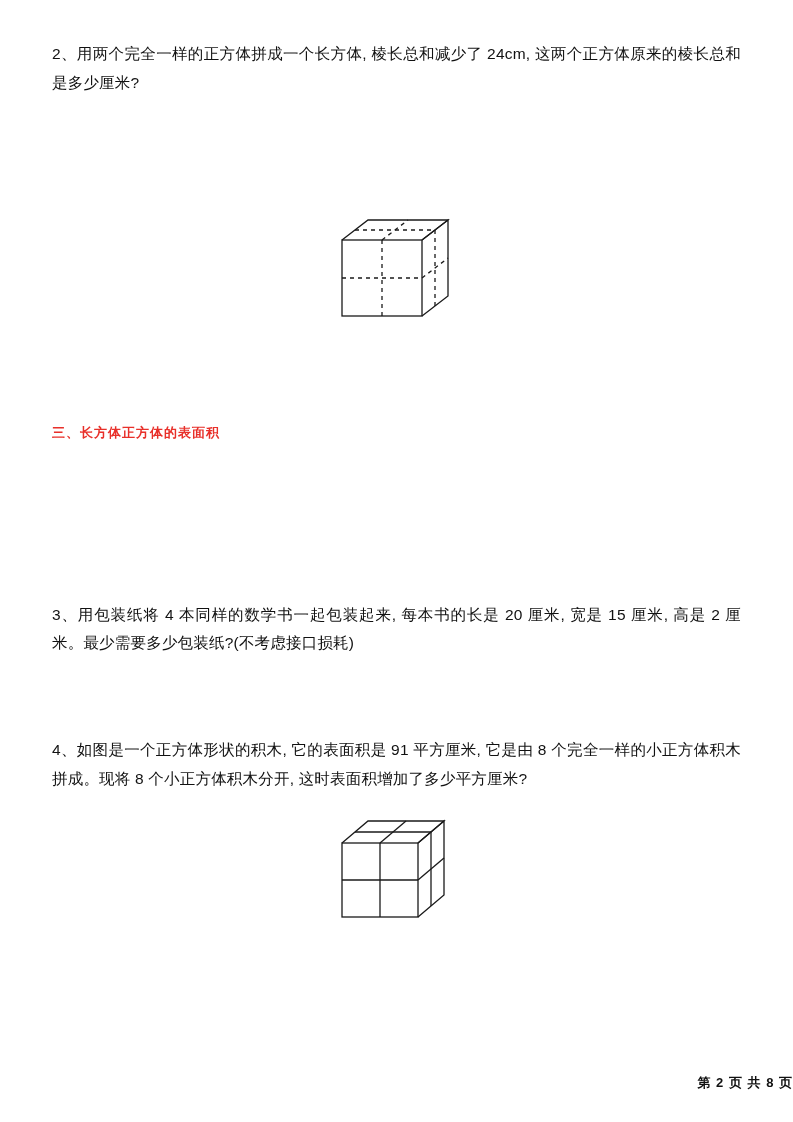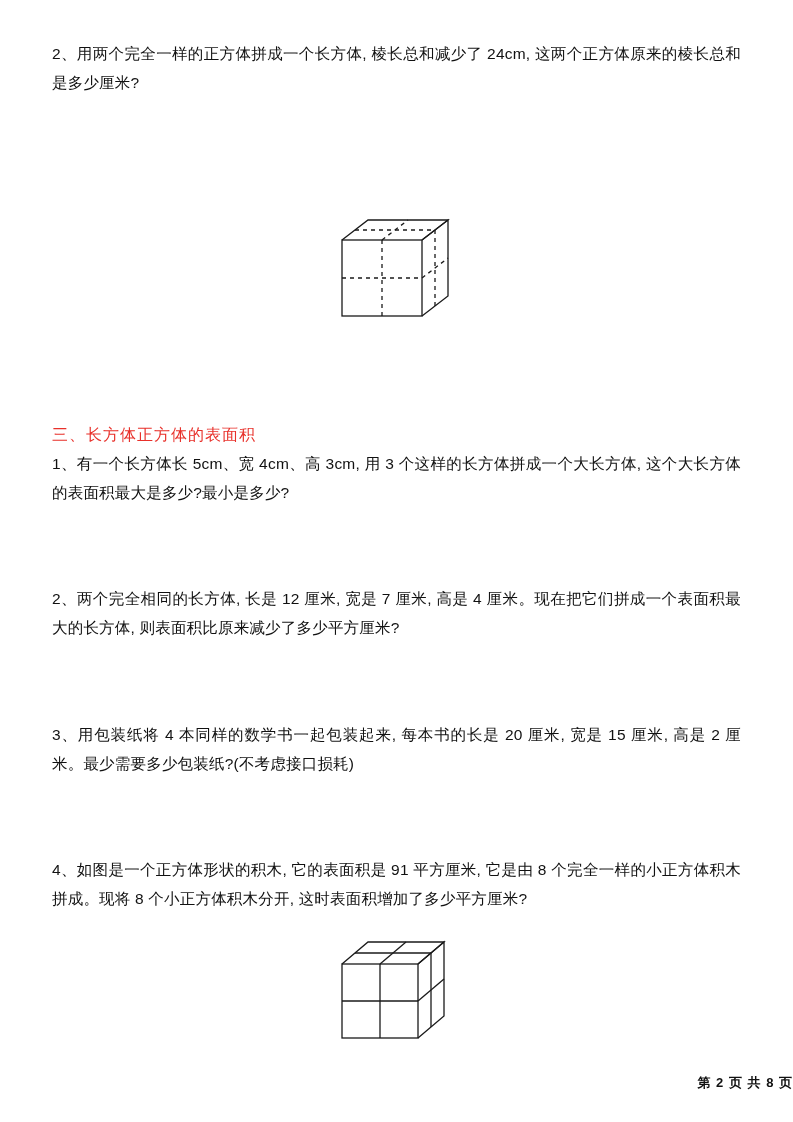--- a/index.html
+++ b/index.html
@@ -23,22 +23,22 @@
     padding: 40px 52px 0 52px;
   }
   .q {
     font-size: 15.5px;
     line-height: 1.85;
     letter-spacing: 0.2px;
     text-align: justify;
     color: #111;
   }
   .section-title {
-    font-size: 16px;
-    font-weight: normal;
+    font-size: 13px;
+    font-weight: bold;
     color: #e8302a;
     letter-spacing: 1px;
     line-height: 1.8;
   }
   .gap-sm { height: 22px; }
   .gap-lg { height: 78px; }
   .gap-xl { height: 96px; }
   .figure {
     display: flex;
     justify-content: center;
@@ -88,25 +88,23 @@
         <path d="M90 63 L116 43" stroke-dasharray="4 4"></path>
         <path d="M103 15 L103 91" stroke-dasharray="4 4"></path>
       </g>
     </svg>
   </div>
 
   <div class="gap-xl"></div>
 
   <div class="section-title">三、长方体正方体的表面积</div>
 
-  <div class="q">1、有一个长方体长 5cm、宽 4cm、高 3cm, 用 3 个这样的长方体拼成一个大长方体, 这个大长方体的表面积最大是多少?最小是多少?</div>
 
   <div class="gap-lg"></div>
 
-  <div class="q">2、两个完全相同的长方体, 长是 12 厘米, 宽是 7 厘米, 高是 4 厘米。现在把它们拼成一个表面积最大的长方体, 则表面积比原来减少了多少平方厘米?</div>
 
   <div class="gap-lg"></div>
 
   <div class="q">3、用包装纸将 4 本同样的数学书一起包装起来, 每本书的长是 20 厘米, 宽是 15 厘米, 高是 2 厘米。最少需要多少包装纸?(不考虑接口损耗)</div>
 
   <div class="gap-lg"></div>
 
   <div class="q">4、如图是一个正方体形状的积木, 它的表面积是 91 平方厘米, 它是由 8 个完全一样的小正方体积木拼成。现将 8 个小正方体积木分开, 这时表面积增加了多少平方厘米?</div>
 
   <div class="gap-sm"></div>

